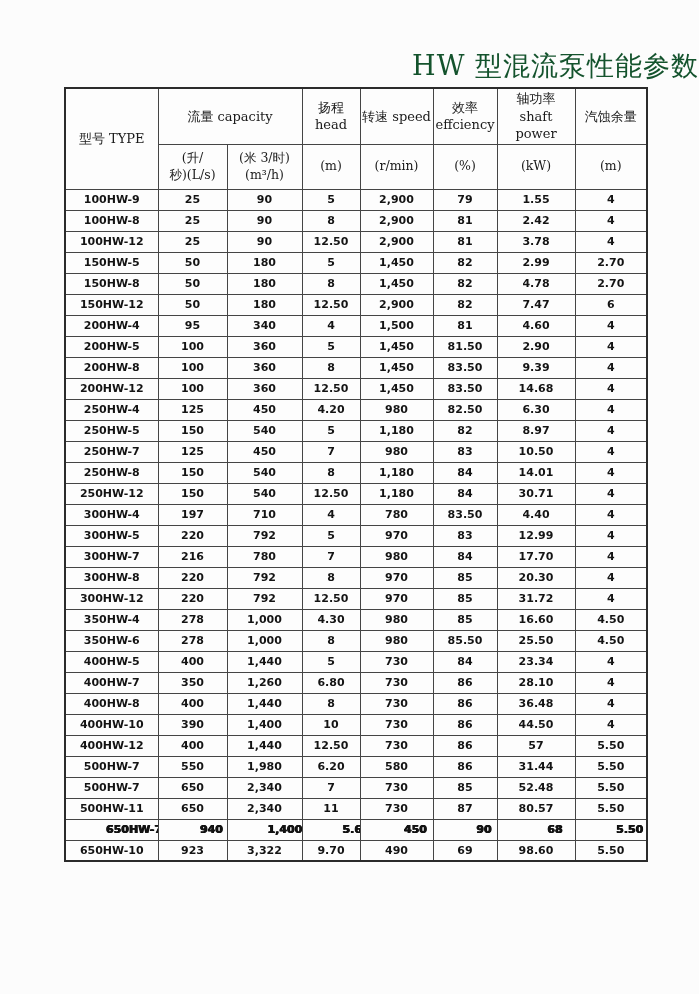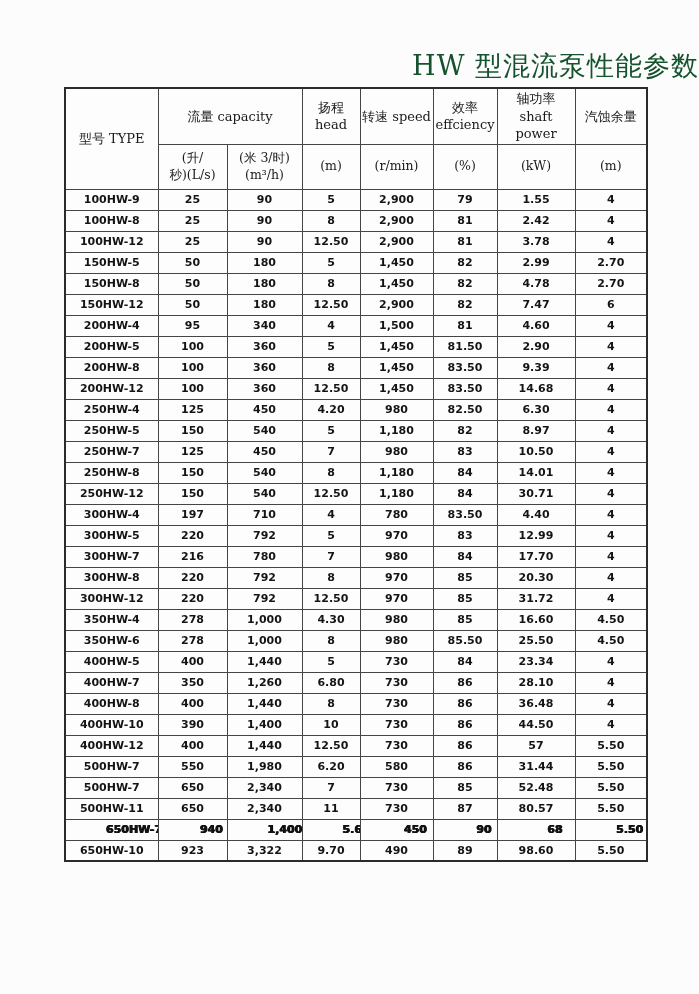--- a/index.html
+++ b/index.html
@@ -422,19 +422,19 @@
           <td>90</td>
           <td>68</td>
           <td>5.50</td>
         </tr>
         <tr>
           <td>650HW-10</td>
           <td>923</td>
           <td>3,322</td>
           <td>9.70</td>
           <td>490</td>
-          <td>89</td>
+          <td>69</td>
           <td>98.60</td>
           <td>5.50</td>
         </tr>
       </tbody>
   </table>
 </div>
 
 </body></html>

